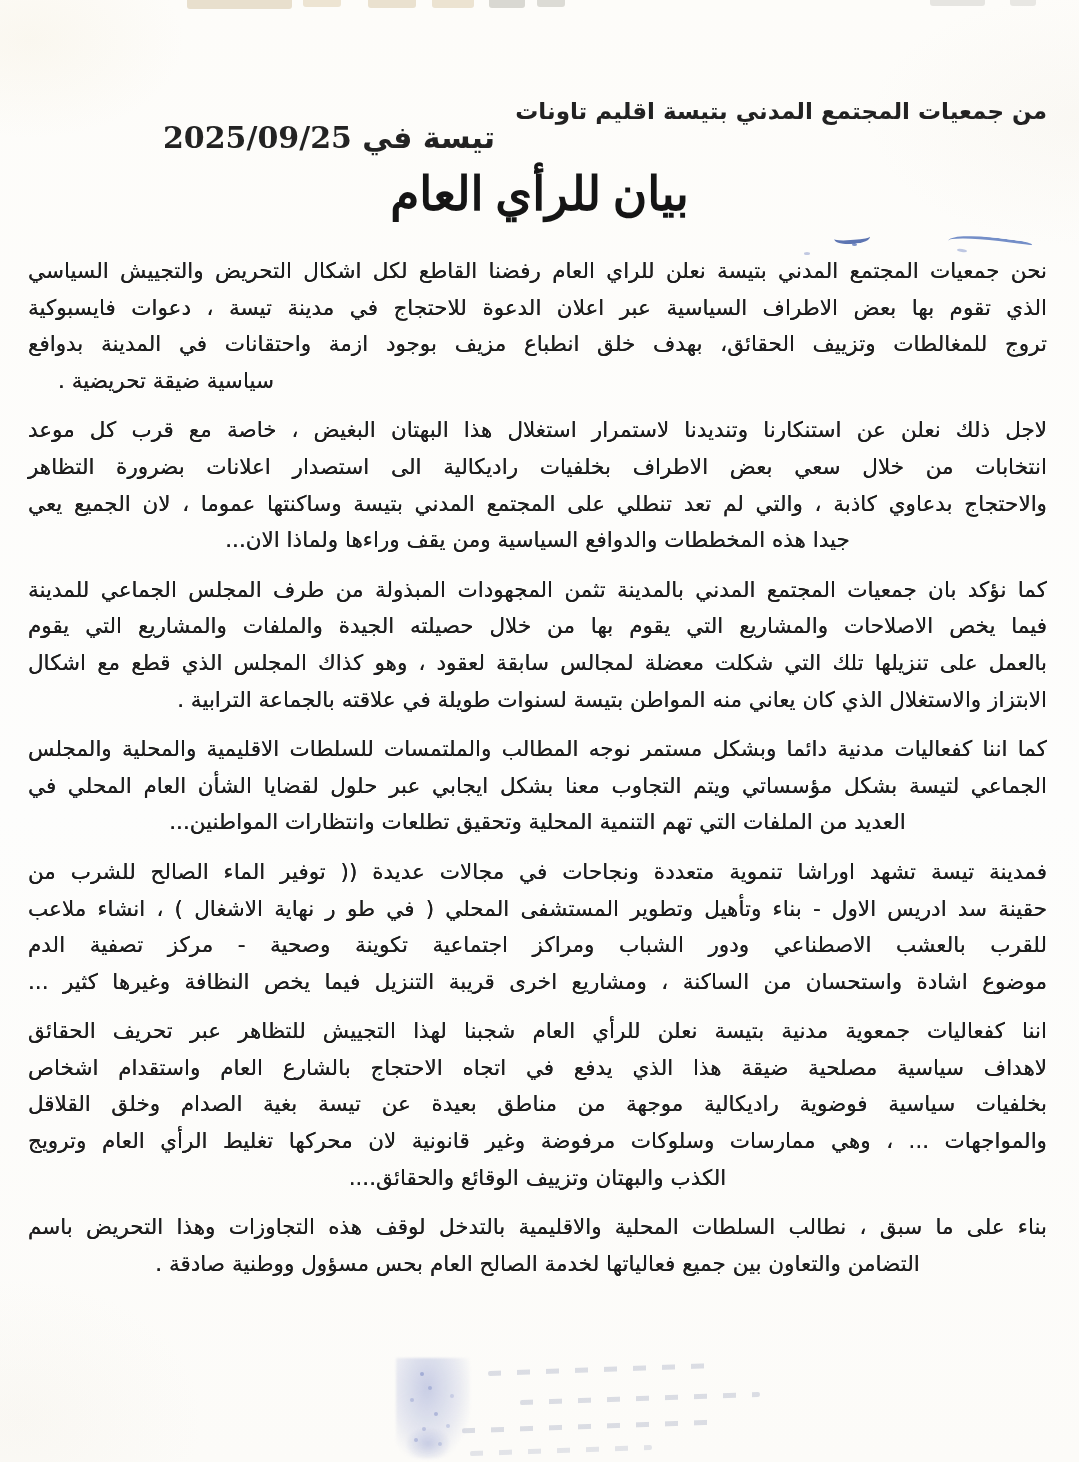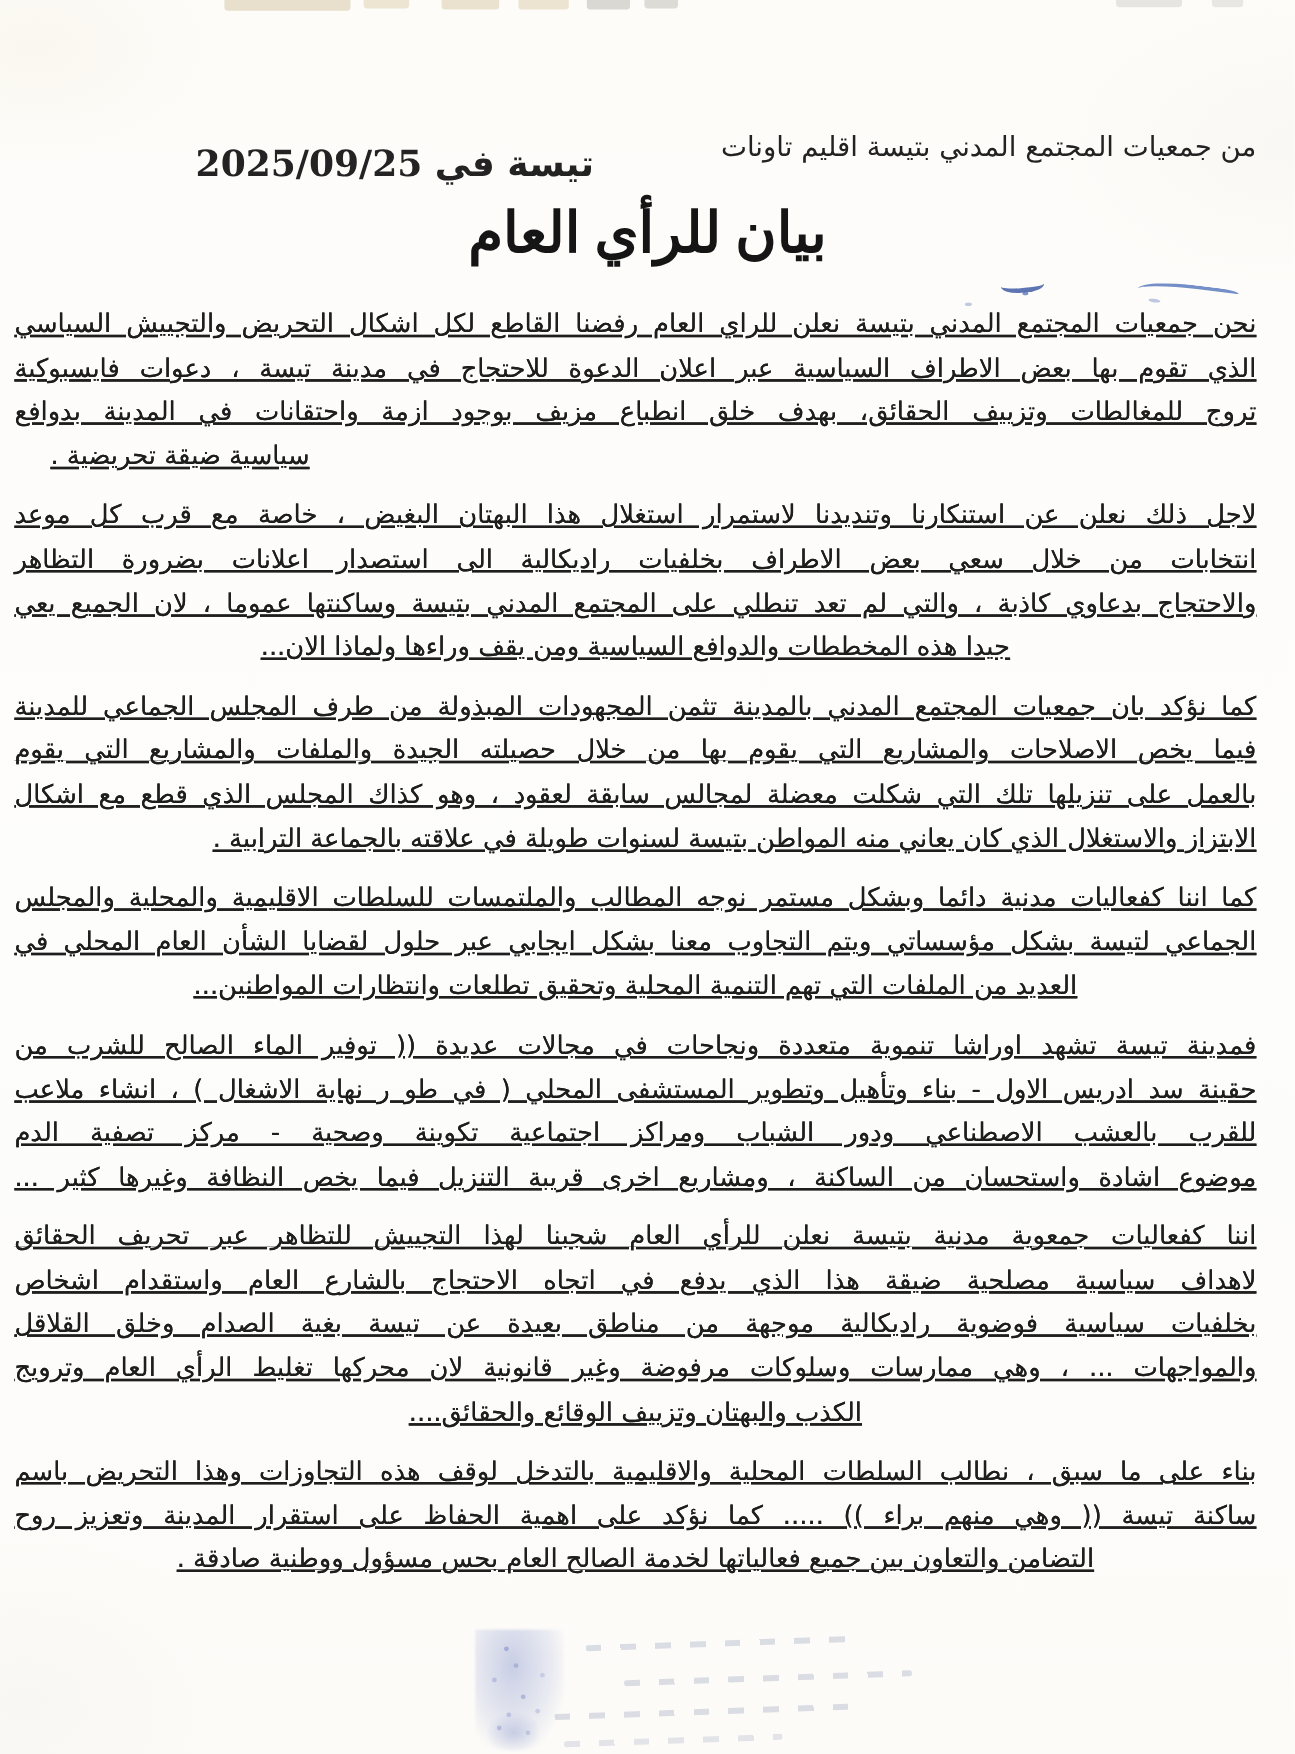--- a/index.html
+++ b/index.html
@@ -29,45 +29,44 @@
   .frag.f2 { left:303px; width:38px;  height:7px; background:#ede4d2; }
   .frag.f3 { left:368px; width:48px;  height:8px; background:#eae1cf; }
   .frag.f4 { left:432px; width:42px;  height:8px; background:#ece3d1; }
   .frag.f5 { left:489px; width:36px;  height:8px; background:#d9d8d2; }
   .frag.f6 { left:537px; width:28px;  height:7px; background:#dcdbd5; }
   .frag.f7 { left:930px; width:55px;  height:6px; background:#e6e5e1; }
   .frag.f8 { left:1010px; width:26px; height:6px; background:#e8e7e3; }
 
   
   .hdr-from {
-    position:absolute; top:110px; right:32px;
-    direction:rtl; font-size:23px; font-weight:normal;
+    position:absolute; top:98px; right:32px;
+    direction:rtl; font-size:23px; font-weight:bold;
     letter-spacing:0; color:#222;
   }
   .hdr-date {
     position:absolute; top:120px; left:163px;
     direction:rtl; font-size:30px; font-weight:bold;
     font-family:"DejaVu Serif","DejaVu Sans",serif;
     color:#232323;
   }
   .doc-title {
     position:absolute; top:166px; left:0; right:0;
     margin:0; text-align:center; direction:rtl;
     font-size:47px; font-weight:bold; color:#151515;font-family:Liberation Serif, serif;
   }
 
   
   .body-text {
-    position:absolute; top:253px; right:32px; left:12px;
+    position:absolute; top:253px; right:32px; left:28px;
     direction:rtl;
     font-size:21.5px;
     line-height:36.6px;
     color:#1e1e1e;
     text-shadow: 0 0 .4px currentColor; 
-    text-decoration: underline;
   }
   .para { margin:0 0 13px 0; }
   .line { text-align:justify; text-align-last:justify; }
   .line.last-right   { text-align-last:right; }
   .line.last-left    { text-align-last:left;margin-left:30px; }
   .line.last-center  { text-align-last:center; }
   .line.last-justify { text-align-last:justify; }
 
   
   .pen-stroke {
@@ -173,21 +172,20 @@
       </div>
       <div class="para">
         <div class="line">اننا كفعاليات جمعوية مدنية بتيسة نعلن للرأي العام شجبنا لهذا التجييش للتظاهر عبر تحريف الحقائق</div>
         <div class="line">لاهداف سياسية مصلحية ضيقة هذا الذي يدفع في اتجاه الاحتجاج بالشارع العام واستقدام اشخاص</div>
         <div class="line">بخلفيات سياسية فوضوية راديكالية موجهة من مناطق بعيدة عن تيسة بغية الصدام وخلق القلاقل</div>
         <div class="line">والمواجهات ... ، وهي ممارسات وسلوكات مرفوضة وغير قانونية لان محركها تغليط الرأي العام وترويج</div>
         <div class="line last-center">الكذب والبهتان وتزييف الوقائع والحقائق....</div>
       </div>
       <div class="para">
         <div class="line">بناء على ما سبق ، نطالب السلطات المحلية والاقليمية بالتدخل لوقف هذه التجاوزات وهذا التحريض باسم</div>
-        <div class="line">ساكنة تيسة (( وهي منهم براء )) ..... كما نؤكد على اهمية الحفاظ على استقرار المدينة وتعزيز روح</div>
         <div class="line last-center">التضامن والتعاون بين جميع فعالياتها لخدمة الصالح العام بحس مسؤول ووطنية صادقة .</div>
       </div>
     </div>
 
   <div class="bleed-blob"></div>
   <div class="bleed-blob2"></div>
   <div class="bleed-speckles"></div>
   <div class="trace t1"></div>
   <div class="trace t2"></div>
   <div class="trace t3"></div>

